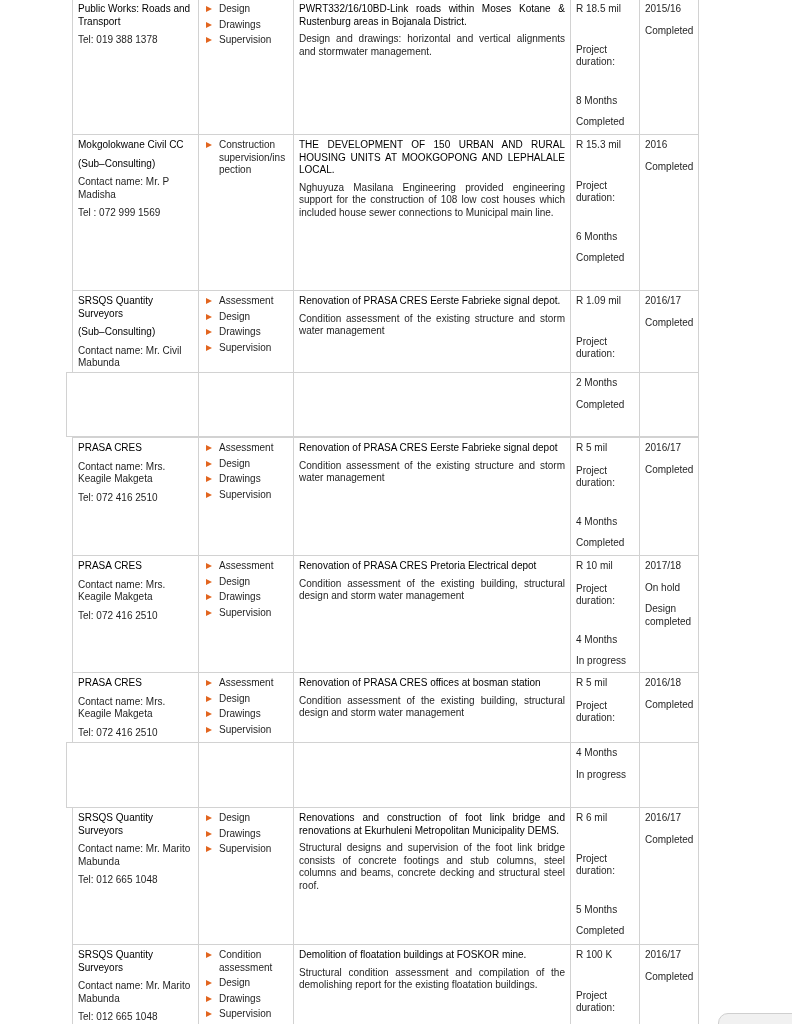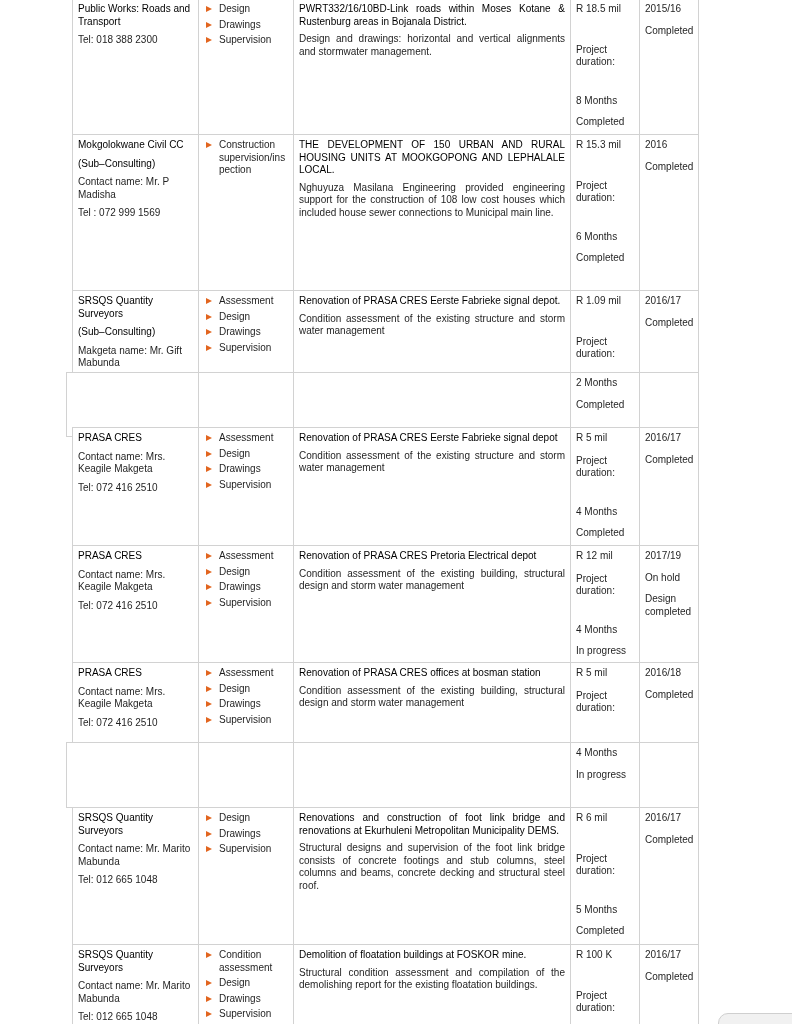--- a/index.html
+++ b/index.html
@@ -61,21 +61,21 @@
       <col style="width:277px">
       <col style="width:69px">
       <col style="width:59px">
     </colgroup>
 
 <tbody>
       <tr class="rh136">
   <td class="c1">
     <p class="b">Public Works: Roads and Transport</p>
 
-    <p>Tel: 018 388 2300</p>
+    <p>Tel: 019 388 1378</p>
   </td>
   <td class="c2">
     <div class="svc">
             <span class="tri"></span>
             <span class="svc-t">Design</span>
           </div>
     <div class="svc">
             <span class="tri"></span>
             <span class="svc-t">Drawings</span>
           </div>
@@ -130,21 +130,21 @@
     <p class="yr">2016</p>
     <p class="ys">Completed</p>
 
   </td>
 </tr>
 
 <tr class="rh101">
   <td class="c1">
     <p class="b">SRSQS Quantity Surveyors</p>
     <p class="b">(Sub–Consulting)</p>
-    <p>Makgeta name: Mr. Gift Mabunda</p>
+    <p>Contact name: Mr. Civil Mabunda</p>
     <p>Tel: 012 665 1048</p>
   </td>
   <td class="c2">
     <div class="svc">
             <span class="tri"></span>
             <span class="svc-t">Assessment</span>
           </div>
     <div class="svc">
             <span class="tri"></span>
             <span class="svc-t">Design</span>
@@ -189,21 +189,21 @@
   <td class="c3"></td>
   <td class="c4">
     <p class="mon">2 Months</p>
     <p>Completed</p>
   </td>
   <td class="c5"></td>
 </tr>
 </tbody>
   </table>
 
-<table class="seg" style="left:72px;top:427px;width:626px">
+<table class="seg" style="left:72px;top:437px;width:626px">
 <colgroup>
       <col style="width:126px">
       <col style="width:95px">
       <col style="width:277px">
       <col style="width:69px">
       <col style="width:59px">
     </colgroup>
 
 <tbody>
       <tr class="rh118">
@@ -268,27 +268,27 @@
     <div class="svc">
             <span class="tri"></span>
             <span class="svc-t">Supervision</span>
           </div>
   </td>
   <td class="c3">
     <p class="b title">Renovation of PRASA CRES Pretoria Electrical depot</p>
     <p class="desc">Condition assessment of the existing building, structural design and storm water management</p>
   </td>
   <td class="c4 tight">
-    <p class="amt">R 12 mil</p>
+    <p class="amt">R 10 mil</p>
     <p class="dur">Project duration:</p>
     <p class="mon">4 Months</p>
     <p>In progress</p>
   </td>
   <td class="c5">
-    <p class="yr">2017/19</p>
+    <p class="yr">2017/18</p>
     <p class="ys">On hold</p>
     <p>Design completed</p>
   </td>
 </tr>
 
 <tr class="rh68">
   <td class="c1">
     <p class="b">PRASA CRES</p>
     <p>Contact name: Mrs. Keagile Makgeta</p>
     <p>Tel: 072 416 2510</p>

